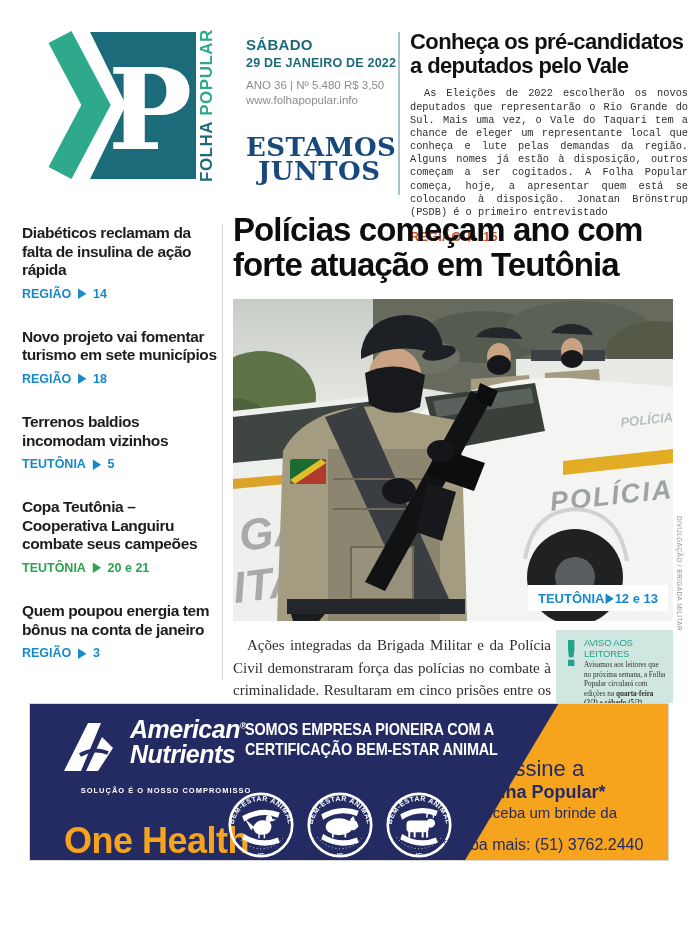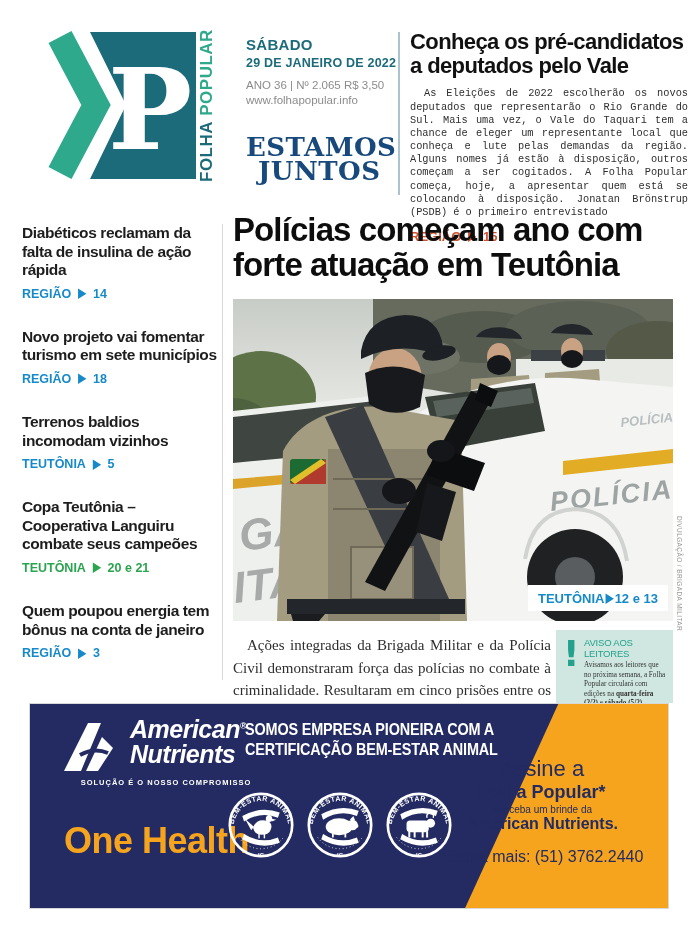--- a/index.html
+++ b/index.html
@@ -52,56 +52,56 @@
   
   .notice{left:556px;top:630px;width:117px;height:73px;background:#CFE7E0;display:flex;
         padding:7px 6px 6px 7px;box-sizing:border-box;gap:5px;}
   .notice-icon{font-family:"DejaVu Sans",sans-serif;font-weight:bold;font-size:36px;line-height:.95;
         color:#23A18C;width:16px;flex:none;}
   .notice-title{color:#23A18C;font-weight:normal;font-size:9.5px;letter-spacing:-.2px;}
   .notice-body{font-family:"Liberation Serif",serif;font-size:7.2px;line-height:1.32;color:#333;margin-top:2px;}
   .notice-body b{font-weight:bold;}
 
   
-  .ad{left:30px;top:704px;width:638px;height:204px;background:#232B62;outline:1px solid #d8d8d8;}
+  .ad{left:30px;top:704px;width:638px;height:156px;background:#232B62;outline:1px solid #d8d8d8;}
   .ad-orange{position:absolute;inset:0;background:#F6A41D;
         clip-path:polygon(82.8% 0,100% 0,100% 100%,68.2% 100%);}
   .ad-logo-a{position:absolute;left:30px;top:13px;}
   .ad-brand{position:absolute;left:100px;top:13px;color:#fff;font-style:italic;font-weight:bold;
         font-size:25px;line-height:.98;letter-spacing:-.5px;}
   .ad-brand sup{font-size:9px;font-style:normal;}
-  .ad-tagline{position:absolute;left:32px;top:74px;width:208px;text-align:center;color:#fff;
+  .ad-tagline{position:absolute;left:32px;top:82px;width:208px;text-align:center;color:#fff;
         font-size:7.5px;font-weight:bold;letter-spacing:1px;}
   .ad-product{position:absolute;left:34px;top:116px;color:#F6A41D;font-weight:bold;font-size:36px;letter-spacing:-.5px;}
   .ad-cert{position:absolute;left:215px;top:16px;width:300px;color:#fff;font-weight:bold;font-size:17px;
         line-height:1.18;letter-spacing:-.2px;transform:scaleX(.85);transform-origin:left top;}
   .ad-badges{position:absolute;left:196px;top:80px;display:flex;gap:9px;}
   .ad-offer{position:absolute;right:16px;top:52px;width:220px;text-align:center;color:#232B62;}
   .ad-offer .o1{font-size:22px;}
   .ad-offer .o2{font-size:18px;font-weight:bold;}
-  .ad-offer .o3{font-size:10px;margin-top:1px;}
+  .ad-offer .o3{font-size:15px;margin-top:1px;}
   .ad-offer .o4{font-size:16px;font-weight:bold;}
   .ad-offer .foot{font-size:16px;margin-top:15px;}
 </style>
 </head>
 <body>
 
 <div class="page">
 
   <svg class="abs" style="left:38px;top:27px" width="160" height="158" viewBox="0 0 160 158">
     <polyline points="22,10 58,78 22,146" fill="none" stroke="#2FA98C" stroke-width="26"></polyline>
     <polygon points="52,5 158,5 158,152 52,152 88,78" fill="#1C6B7A"></polygon>
     <text x="112" y="122" text-anchor="middle" font-family="DejaVu Serif, serif" font-weight="bold" font-size="112" fill="#ffffff">P</text>
   </svg>
   <div class="abs brand-vertical"><span class="brand-first">FOLHA</span> <span class="brand-second">POPULAR</span></div>
 
   <div class="abs dateblock">
     <div class="day">SÁBADO</div>
     <div class="date">29 DE JANEIRO DE 2022</div>
-    <div class="edition">ANO 36 | Nº 2.065 R$ 3,50</div>
+    <div class="edition">ANO 36 | Nº 5.480 R$ 3,50</div>
     <span class="website">www.folhapopular.info</span>
   </div>
 
   <div class="abs slogan">
     <div>ESTAMOS</div>
     <div class="l2">JUNTOS</div>
   </div>
 
   <div class="abs mast-divider"></div>
 
@@ -354,18 +354,17 @@
           <rect x="47" y="53" width="2.2" height="7"></rect>
         </g>
         <text x="39" y="82" text-anchor="middle" font-size="6.5" font-weight="bold" fill="#ffffff">IC</text>
       </svg>
     </div>
 
     <div class="ad-offer">
       <div class="o1">Assine a</div>
       <div class="o2">Folha Popular*</div>
       <div class="o3">e receba um brinde da</div>
-      <div class="o4">American Nutrients.</div>
       <div class="foot">*Saiba mais: (51) 3762.2440</div>
     </div>
   </div>
 
 </div>
 
 </body></html>

